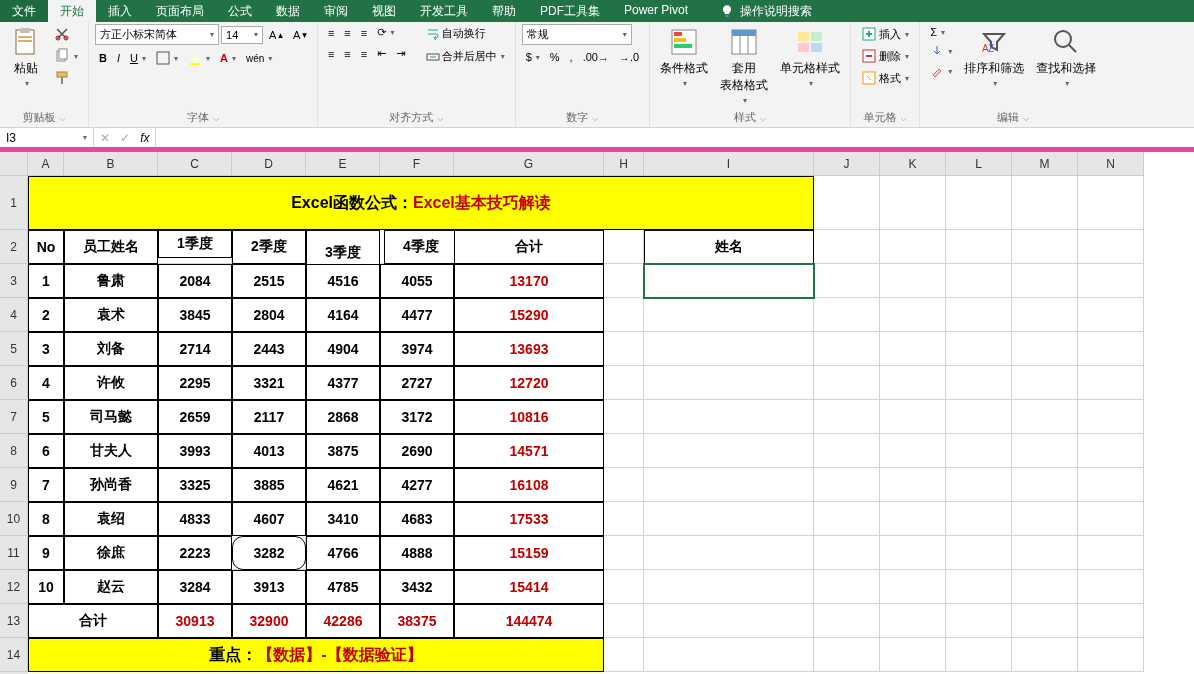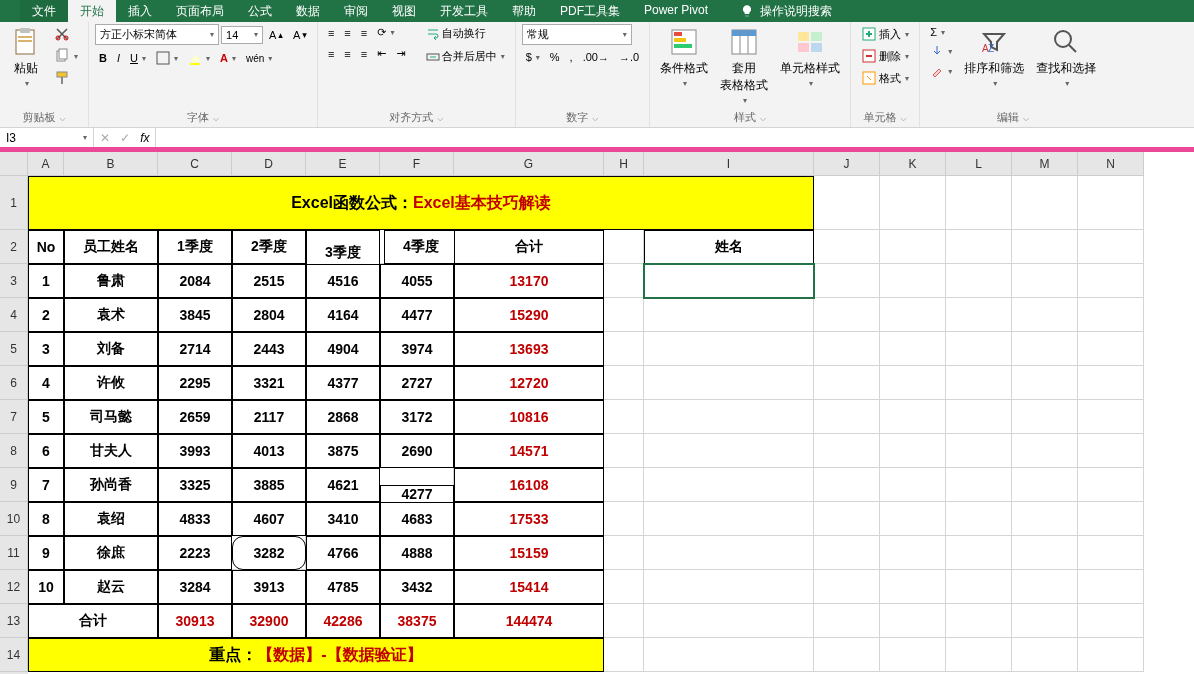--- a/index.html
+++ b/index.html
@@ -1,19 +1,19 @@
 <!DOCTYPE html>
 <html><head>
 <meta charset="utf-8">
 <style>
 * { box-sizing: border-box; margin: 0; padding: 0; }
 body { font-family: "Microsoft YaHei", sans-serif; font-size: 12px; background: #fff; overflow: hidden; width: 1194px; height: 674px; }
 
 .titlebar { height: 22px; background: #217346; display: flex; align-items: center; }
-.tabs { display: flex; height: 22px; margin-left: 20px; }
+.tabs { display: flex; height: 22px; }
 .tab { padding: 3px 12px; color: #fff; font-size: 12px; cursor: pointer; }
 .tab.active { background: #f3f3f3; color: #217346; }
 .file-tab { background: #1e6b40; }
 .tell-me { display: flex; align-items: center; color: #fff; margin-left: 20px; gap: 6px; }
 .bulb { width: 14px; height: 14px; }
 
 .ribbon { height: 106px; background: #f3f3f3; border-bottom: 1px solid #d4d4d4; display: flex; }
 .group { border-right: 1px solid #e1e1e1; padding: 2px 6px 0; display: flex; flex-direction: column; justify-content: space-between; }
 .group-content { display: flex; gap: 4px; align-items: flex-start; flex: 1; }
 .group-label { text-align: center; font-size: 11px; color: #666; padding: 2px 0; position: relative; }
@@ -583,21 +583,21 @@
           <div class="cell title-cell data-border" style="left: 0px; top: 0px; width: 786px; height: 54px;">
             <span>Excel函数公式：</span>
             <span class="title-red">Excel基本技巧解读</span>
           </div>
           <div class="cell data-border bold" style="left: 0px; top: 54px; width: 36px; height: 34px;">
             <b>No</b>
           </div>
           <div class="cell data-border bold" style="left: 36px; top: 54px; width: 94px; height: 34px;">
             <b>员工姓名</b>
           </div>
-          <div class="cell data-border bold" style="left: 130px; top: 54px; width: 74px; height: 34px;">
+          <div class="cell data-border bold" style="left: 130px; top: 54px; width: 74px; height: 28px;">
             <b>1季度</b>
           </div>
           <div class="cell data-border bold" style="left: 204px; top: 54px; width: 74px; height: 34px;">
             <b>2季度</b>
           </div>
           <div class="cell data-border bold" style="left: 278px; top: 54px; width: 74px; height: 45px;">
             <b>3季度</b>
           </div>
           <div class="cell data-border bold" style="left: 356px; top: 54px; width: 74px; height: 34px;">
             <b>4季度</b>
@@ -651,21 +651,21 @@
           <div class="cell data-border bold" style="left: 130px; top: 258px; width: 74px; height: 34px;">3993</div>
           <div class="cell data-border bold" style="left: 204px; top: 258px; width: 74px; height: 34px;">4013</div>
           <div class="cell data-border bold" style="left: 278px; top: 258px; width: 74px; height: 34px;">3875</div>
           <div class="cell data-border bold" style="left: 352px; top: 258px; width: 74px; height: 34px;">2690</div>
           <div class="cell red-bold data-border bold" style="left: 426px; top: 258px; width: 150px; height: 34px;">14571</div>
           <div class="cell data-border bold" style="left: 0px; top: 292px; width: 36px; height: 34px;">7</div>
           <div class="cell data-border bold" style="left: 36px; top: 292px; width: 94px; height: 34px;">孙尚香</div>
           <div class="cell data-border bold" style="left: 130px; top: 292px; width: 74px; height: 34px;">3325</div>
           <div class="cell data-border bold" style="left: 204px; top: 292px; width: 74px; height: 34px;">3885</div>
           <div class="cell data-border bold" style="left: 278px; top: 292px; width: 74px; height: 34px;">4621</div>
-          <div class="cell data-border bold" style="left: 352px; top: 309px; width: 74px; height: 18px;">4277</div>
+          <div class="cell data-border bold" style="left: 352px; top: 292px; width: 74px; height: 34px;">4277</div>
           <div class="cell red-bold data-border bold" style="left: 426px; top: 292px; width: 150px; height: 34px;">16108</div>
           <div class="cell data-border bold" style="left: 0px; top: 326px; width: 36px; height: 34px;">8</div>
           <div class="cell data-border bold" style="left: 36px; top: 326px; width: 94px; height: 34px;">袁绍</div>
           <div class="cell data-border bold" style="left: 130px; top: 326px; width: 74px; height: 34px;">4833</div>
           <div class="cell data-border bold" style="left: 204px; top: 326px; width: 74px; height: 34px;">4607</div>
           <div class="cell data-border bold" style="left: 278px; top: 326px; width: 74px; height: 34px;">3410</div>
           <div class="cell data-border bold" style="left: 352px; top: 326px; width: 74px; height: 34px;">4683</div>
           <div class="cell red-bold data-border bold" style="left: 426px; top: 326px; width: 150px; height: 34px;">17533</div>
           <div class="cell data-border bold" style="left: 0px; top: 360px; width: 36px; height: 34px;">9</div>
           <div class="cell data-border bold" style="left: 36px; top: 360px; width: 94px; height: 34px;">徐庶</div>

